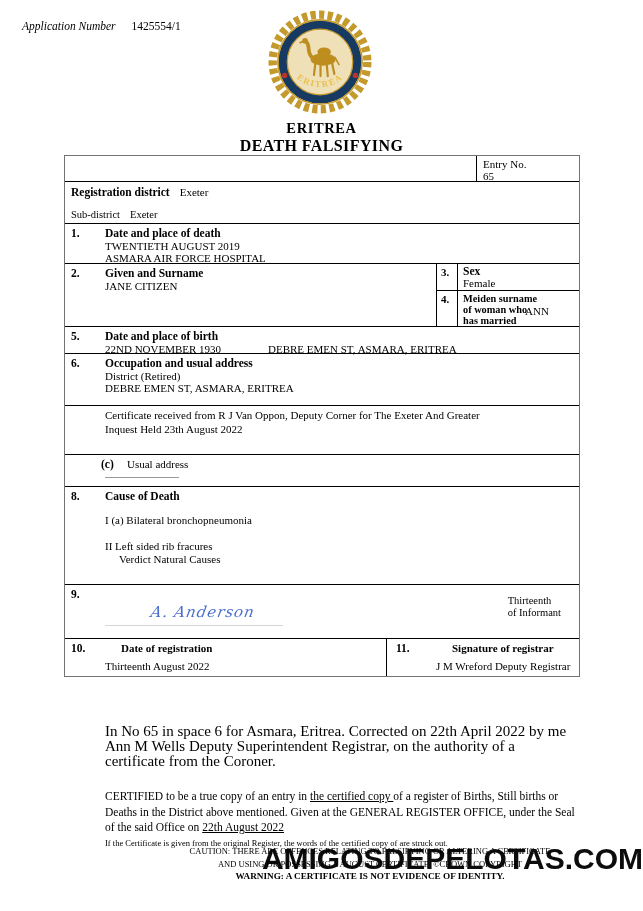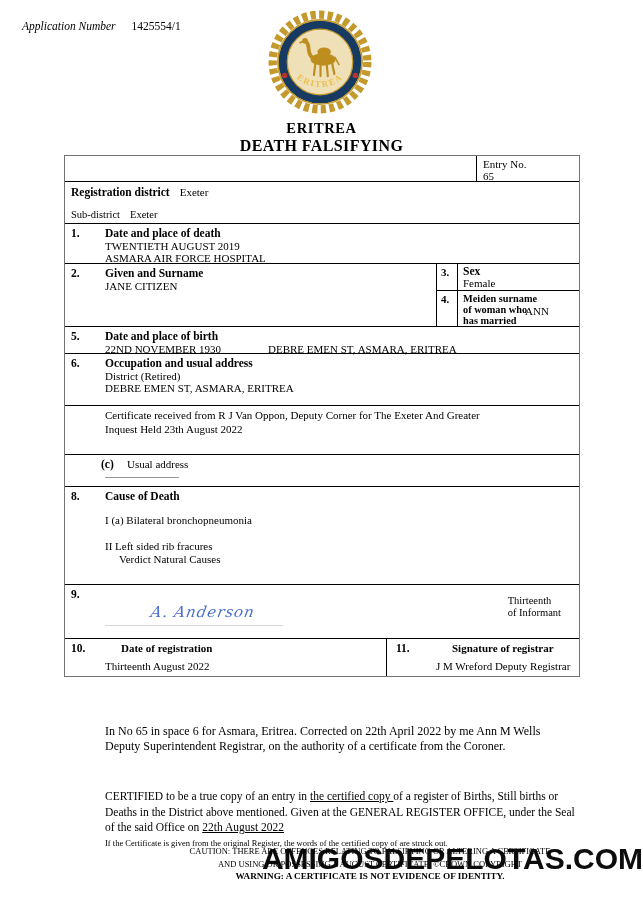--- a/index.html
+++ b/index.html
@@ -69,21 +69,21 @@
   .row-r1011 { height:37px; border-bottom:none; display:flex; }
   .cell-l { flex:1; position:relative; }
   .cell-r { width:193px; box-sizing:border-box; border-left:1px solid #000; position:relative; }
   .cell-r .num { left:9px; }
   .lab-abs { position:absolute; left:40px; top:3px; font-weight:bold; font-size:11px;margin-left:16px; }
   .val-abs { position:absolute; left:40px; top:21px; font-size:11px; }
   .cell-r .lab-abs { left:49px; }
   .cell-r .val-abs { left:49px; }
 
   
-  .correction { position:absolute; left:105px; top:724px; width:466px; font-size:12px; line-height:15px; }
+  .correction { position:absolute; left:105px; top:724px; width:466px; font-size:15px; line-height:15px; }
   .certified { position:absolute; left:105px; top:789px; width:472px; font-size:11.5px; line-height:15.5px; }
   .u { text-decoration:underline; }
   .small-note { font-size:8.5px; line-height:11px; margin-top:2px; }
   .caution { position:absolute; left:97px; top:845px; width:546px; text-align:center; font-size:8.5px; line-height:12.5px; }
   .warn { font-weight:bold; font-size:9.2px; }
   .watermark { position:absolute; right:0px; top:842px; z-index:6; font-family:"Liberation Sans", sans-serif; font-weight:bold; font-size:30px; color:#000000; opacity:.95; white-space:nowrap; }
 </style>
 </head>
 <body>
 

